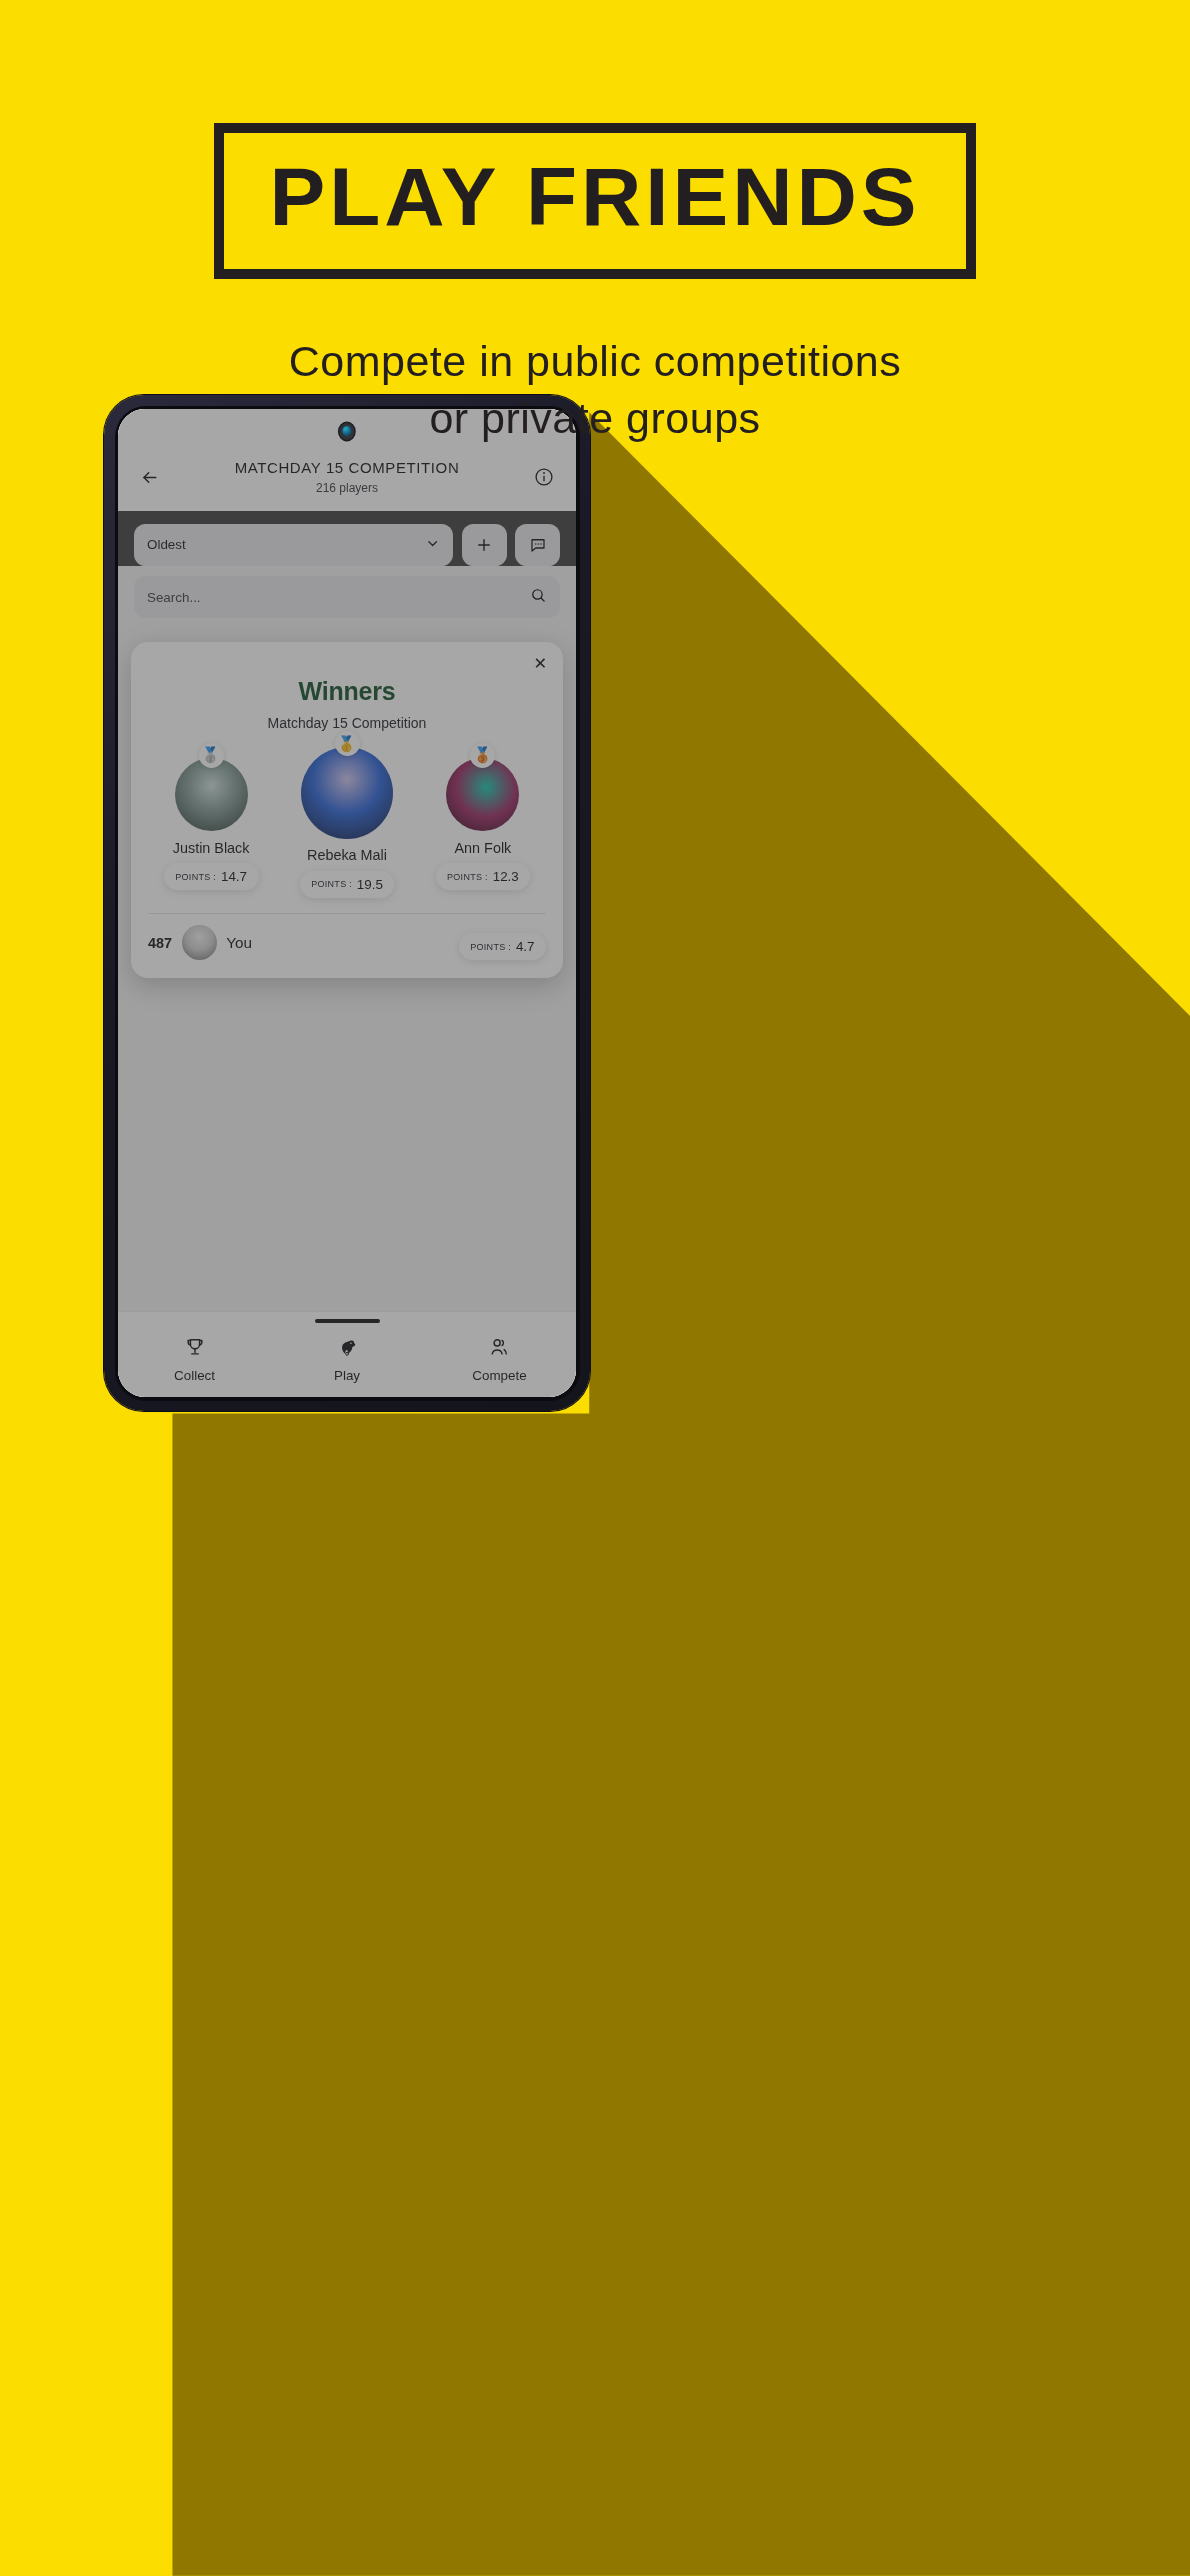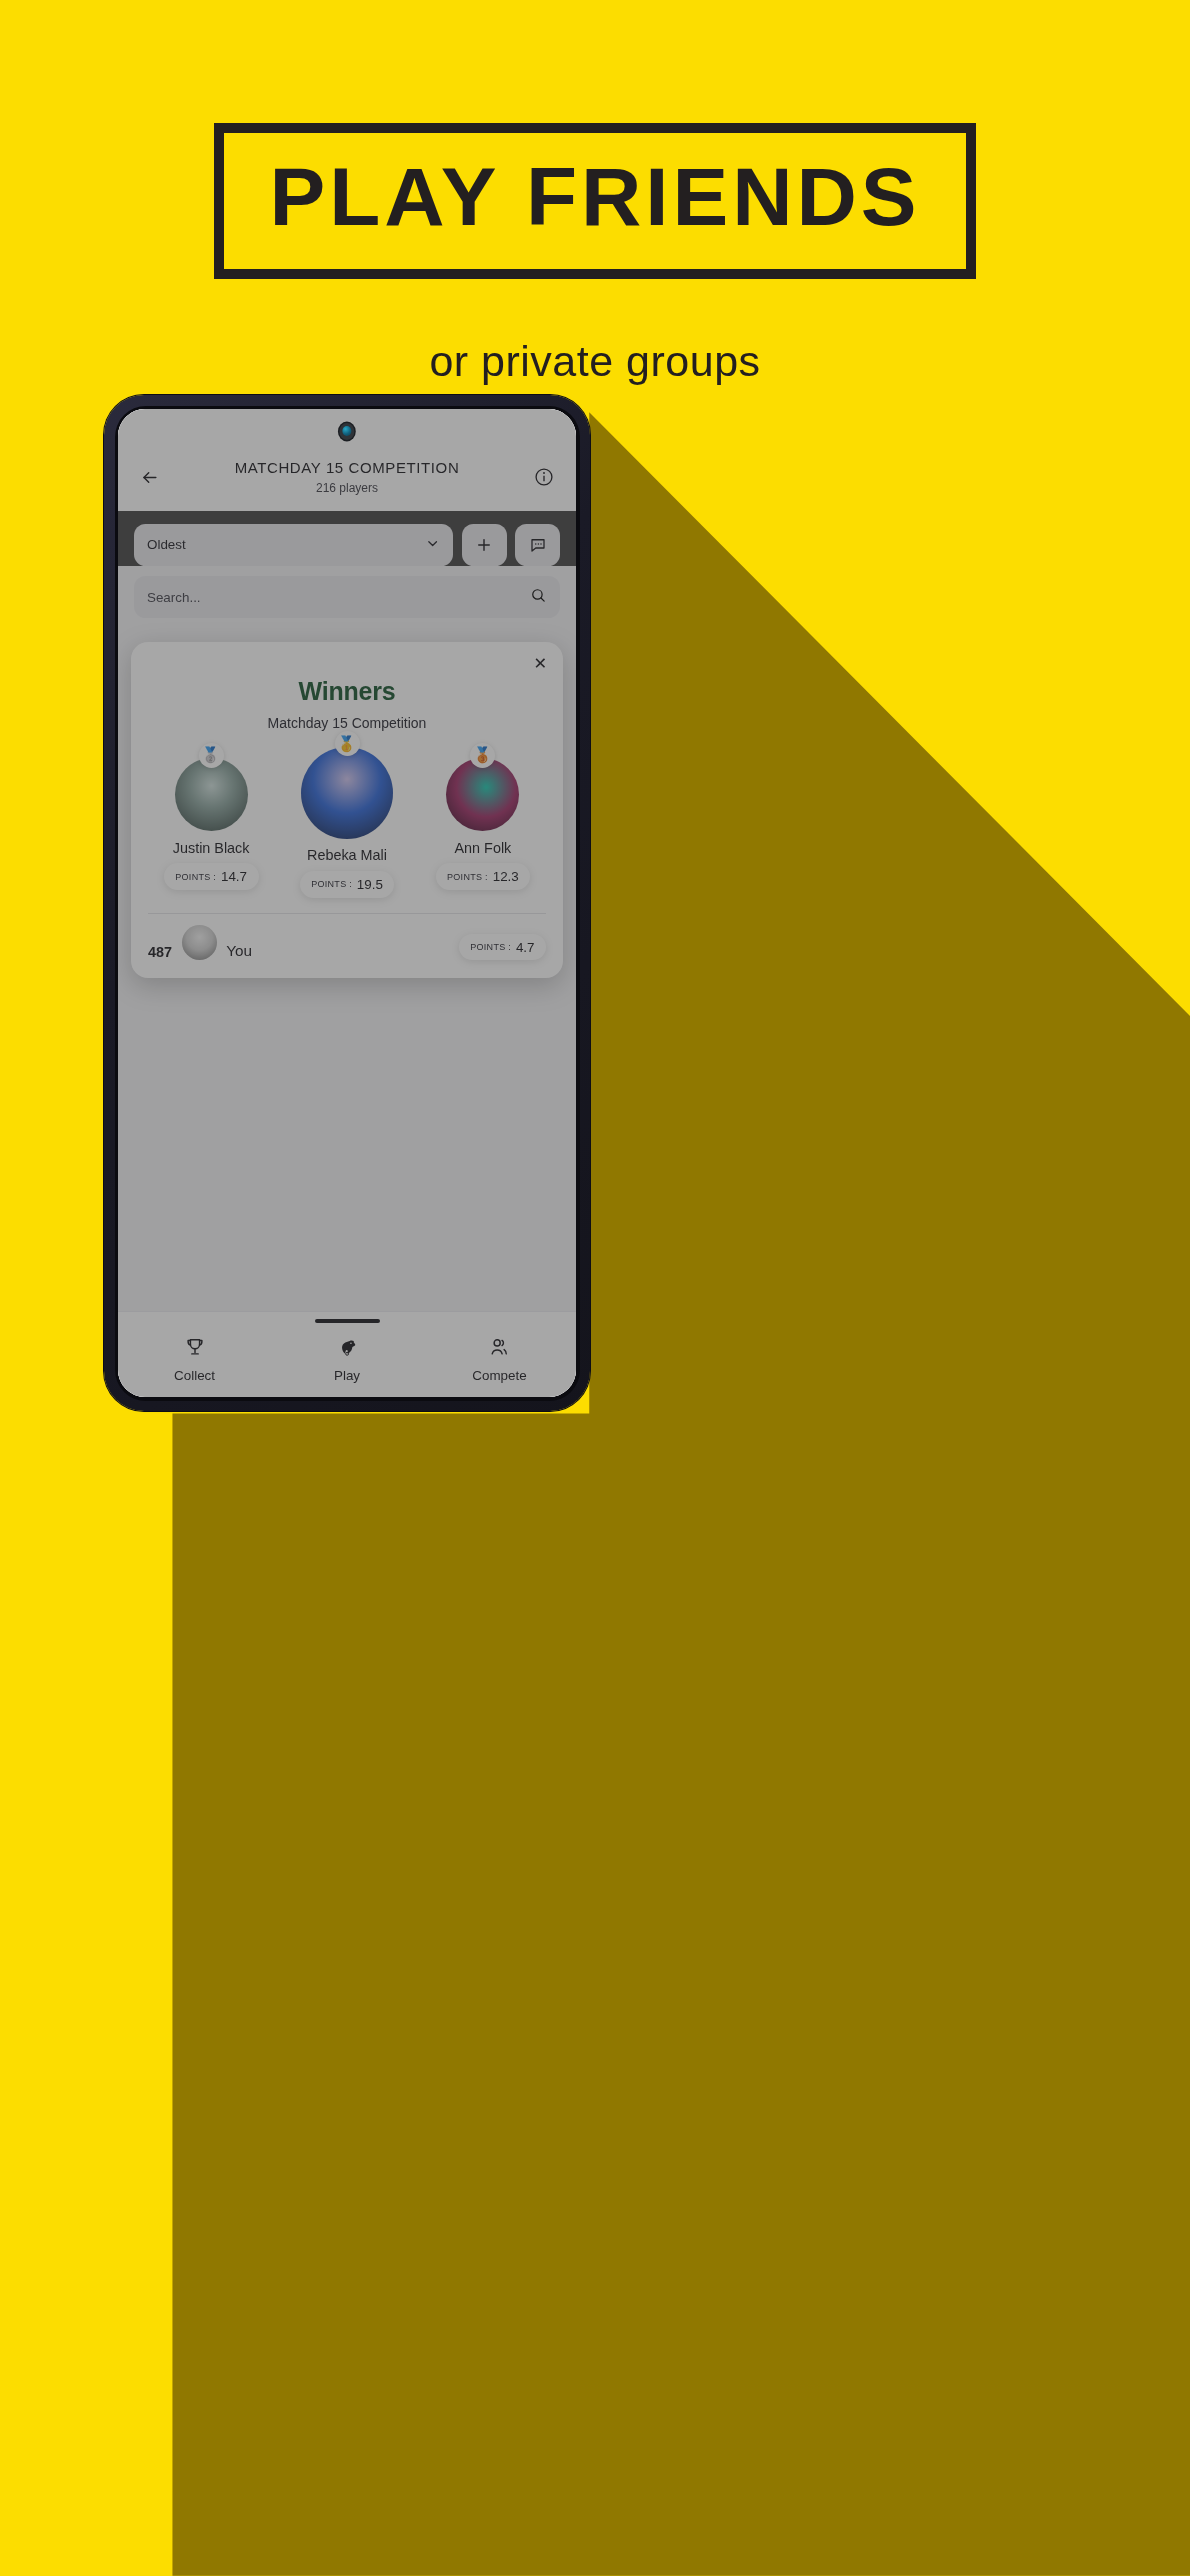--- a/index.html
+++ b/index.html
@@ -301,21 +301,21 @@
   }
   .points-pill .lbl { font-size: 9px; letter-spacing: 0.3px; color: #24242e; }
   .points-pill .val { font-size: 13.4px; color: #15141a; }
 
   .modal-divider {
     margin: 15.3px 1.9px 0 1.9px;
     height: 1px;
     background: #e4e4e8;
   }
   .you-row {
-    display: flex; align-items: flex-end;
+    display: flex; align-items: center;
     gap: 9.6px;
     padding: 11.5px 1.9px 7.7px 1.9px;
   }
   .you-rank { font-size: 14.4px; font-weight: 700; color: #15141a; }
   .you-avatar { width: 35px; height: 35px; border-radius: 50%; }
   .you-name { flex: 1 1 auto; font-size: 15.3px; color: #15141a; }
 
   
   .nav-area {
     flex: 0 0 auto;
@@ -346,20 +346,21 @@
 
 <svg class="shadow-poly" viewBox="0 0 1242 2688">
   <polygon points="615,430 1242,1060 1242,2688 180,2688 180,1475 615,1475" fill="#8a7200" opacity="0.95"></polygon>
 </svg>
 
 <div class="promo">
   <div class="title-box">
     <div class="title-text">PLAY FRIENDS</div>
   </div>
   <div class="subtitle">
+    <div>Compete in public competitions</div>
     <div>or private groups</div>
   </div>
 </div>
 
 <div class="device">
   <div class="device-inner">
     <div class="screen">
 
       <div class="camera">
           <i></i>

